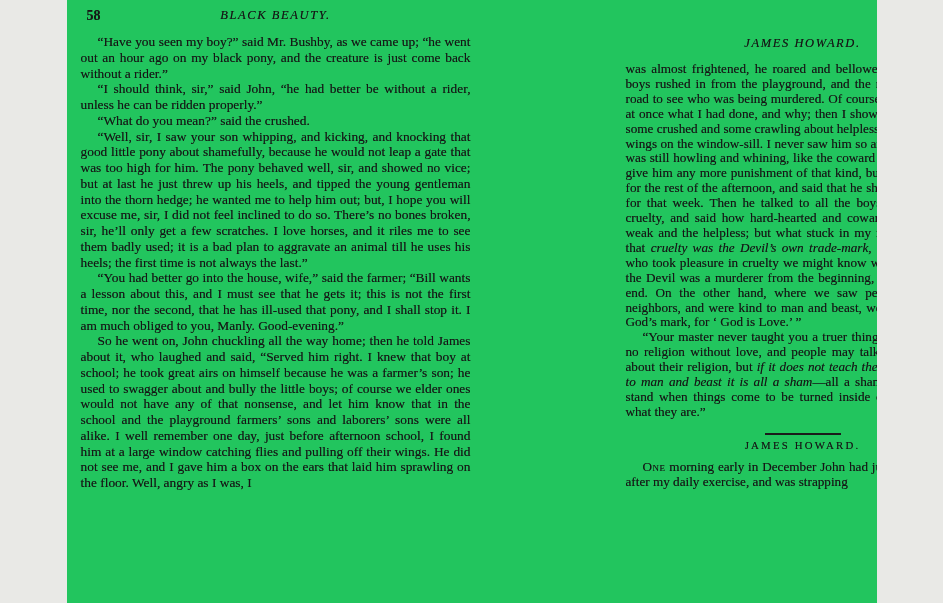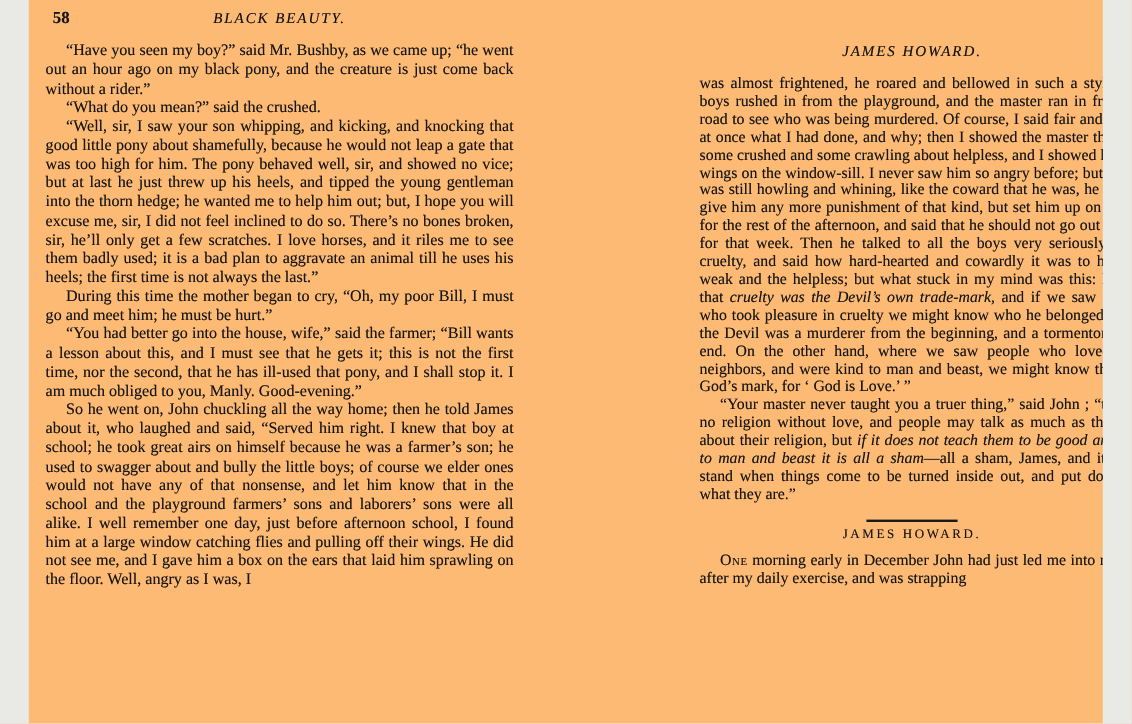--- a/index.html
+++ b/index.html
@@ -1,18 +1,18 @@
 <!DOCTYPE html>
 <html><head>
 <meta charset="utf-8">
 <style>
   html,body{margin:0;padding:0;background:#e9e9e6;}
   .spread{
-    position:relative;width:895px;height:603px;margin:0 auto;
-    background:#fdba74;overflow:hidden;
+    position:relative;width:810px;height:603px;margin:0 auto;
+    background:#22c55e;overflow:hidden;
     font-family:"Liberation Serif","DejaVu Serif",serif;color:#161616;
   }
   .page{position:absolute;}
   #page-left{left:14px;top:8px;width:390px;}
   #page-right{left:539px;top:36px;width:394px;}
   .header{position:relative;height:20px;margin-bottom:6px;}
   .pagenum{position:absolute;top:0;font-size:14px;font-weight:bold;text-shadow:0 0 .5px rgba(20,20,20,.5);}
   #page-left .pagenum{left:6px;}
   #page-right .pagenum{right:2px;font-weight:normal;font-size:13px;}
   .running{
@@ -43,23 +43,23 @@
 
 <div class="spread">
 
   <div class="page" id="page-left">
     <div class="header">
       <span class="pagenum">58</span>
       <div class="running">BLACK BEAUTY.</div>
     </div>
     <div class="body" id="left-body">
         <p class="para indent"><span>“Have you seen my boy?” said Mr. Bushby, as we came up; “he went out an hour ago on my black pony, and the creature is just come back without a rider.”</span></p>
+        <p class="para indent"><span>“I should think, sir,” said John, “he had better be without a rider, unless he can be ridden properly.”</span></p>
         <p class="para indent"><span>“What do you mean?” said the crushed.</span></p>
         <p class="para indent"><span>“Well, sir, I saw your son whipping, and kicking, and knocking that good little pony about shamefully, because he would not leap a gate that was too high for him. The pony behaved well, sir, and showed no vice; but at last he just threw up his heels, and tipped the young gentleman into the thorn hedge; he wanted me to help him out; but, I hope you will excuse me, sir, I did not feel inclined to do so.  There’s no bones broken, sir, he’ll only get a few scratches.  I love horses, and it riles me to see them badly used; it is a bad plan to aggravate an animal till he uses his heels; the first time is not always the last.”</span></p>
-        <p class="para indent"><span>During this time the mother began to cry, “Oh, my poor Bill, I must go and meet him; he must be hurt.”</span></p>
         <p class="para indent"><span>“You had better go into the house, wife,” said the farmer; “Bill wants a lesson about this, and I must see that he gets it; this is not the first time, nor the second, that he has ill-used that pony, and I shall stop it.  I am much obliged to you, Manly.  Good-evening.”</span></p>
         <p class="para indent"><span>So he went on, John chuckling all the way home; then he told James about it, who laughed and said, “Served him right.  I knew that boy at school; he took great airs on himself because he was a farmer’s son; he used to swagger about and bully the little boys; of course we elder ones would not have any of that nonsense, and let him know that in the school and the playground farmers’ sons and laborers’ sons were all alike.  I well remember one day, just before afternoon school, I found him at a large window catching flies and pulling off their wings. He did not see me, and I gave him a box on the ears that laid him sprawling on the floor.  Well, angry as I was, I</span></p>
       </div>
   </div>
 
   <div class="page" id="page-right">
     <div class="header">
       <div class="running">JAMES HOWARD.</div>
       <span class="pagenum">59</span>
     </div>

